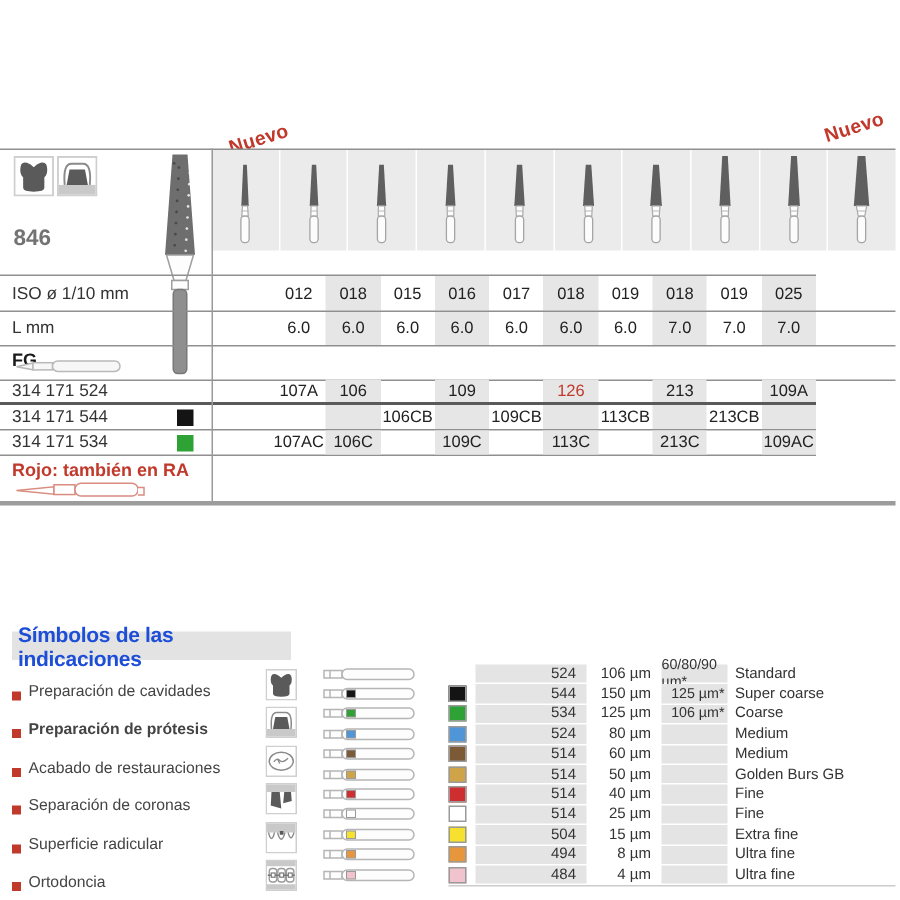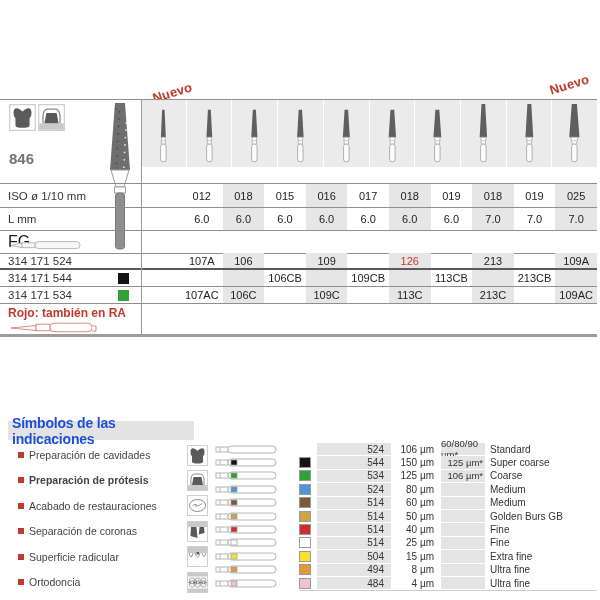--- a/index.html
+++ b/index.html
@@ -6,35 +6,35 @@
   #sheet{position:relative;width:600px;height:600px;background:#fff;overflow:hidden;
          font-family:"Liberation Sans","DejaVu Sans",sans-serif;color:#222;}
   .abs{position:absolute;}
   .hline{position:absolute;left:0;width:597px;background:#8f8f8f;height:1px;}
   .nuevo{position:absolute;color:#c0392b;font-weight:bold;font-size:13px;transform:rotate(-17deg);letter-spacing:.2px;}
   
   #strip{position:absolute;left:141px;top:100px;width:456px;height:67px;background:#fff;display:flex;gap:1px;}
   #strip .bcell{flex:1;background:#ebebeb;position:relative;}
   #strip svg{position:absolute;left:0;top:0;}
   
-  .trow{position:absolute;left:0;width:597px;display:flex;box-sizing:border-box;gap:40px;}
+  .trow{position:absolute;left:0;width:544px;display:flex;box-sizing:border-box;gap:40px;}
   .trow .label{width:141px;box-sizing:border-box;padding-left:8px;display:flex;align-items:center;font-size:11.5px;color:#333;}
   .trow .cells{flex:1;display:flex;}
   .trow .cell{flex:1;display:flex;align-items:center;justify-content:center;font-size:11px;color:#222;}
   .cell.shaded{background:#e6e6e6;}
   .cell.redval{color:#c0392b;}
   .ref{font-size:11.5px;color:#333;}
   .marker{position:absolute;width:11px;height:11px;left:118px;}
   #prodnum{font-size:15px;font-weight:bold;color:#737373;}
-  #fg-label{font-weight:normal;font-size:16px;color:#1a1a1a;}
+  #fg-label{font-weight:bold;font-size:12px;color:#1a1a1a;}
   #red-note{color:#c0392b;font-weight:bold;font-size:12px;}
   
   .panel-title{position:absolute;top:421px;height:19px;background:#e3e3e3;display:flex;align-items:center;
                font-size:14px;font-weight:bold;color:#1d4ed8;padding-left:4px;box-sizing:border-box;letter-spacing:-.2px;}
-  .symrow{position:absolute;left:18px;width:192px;height:24px;display:flex;align-items:center;}
+  .symrow{position:absolute;left:8px;width:192px;height:24px;display:flex;align-items:flex-end;}
   .symrow .bullet{width:6px;height:6px;background:#c0392b;margin-right:5px;flex:0 0 auto;}
   .symrow .slabel{font-size:10.5px;color:#444;flex:1;}
   .symrow .sicon{width:21px;height:21px;flex:0 0 auto;margin-right:2px;}
   #grit{position:absolute;left:215px;top:443px;width:382px;}
   .grow{display:flex;height:12.4px;margin-bottom:1px;align-items:center;}
   .gc{box-sizing:border-box;font-size:10px;color:#333;display:flex;align-items:center;height:100%;}
   .gc.icon{width:84px;}
   .gc.square{width:18px;justify-content:flex-start;}
   .gc.code{width:74px;background:#e4e4e4;justify-content:flex-end;padding-right:7px;}
   .gc.size{width:50px;justify-content:flex-end;padding-right:7px;}

